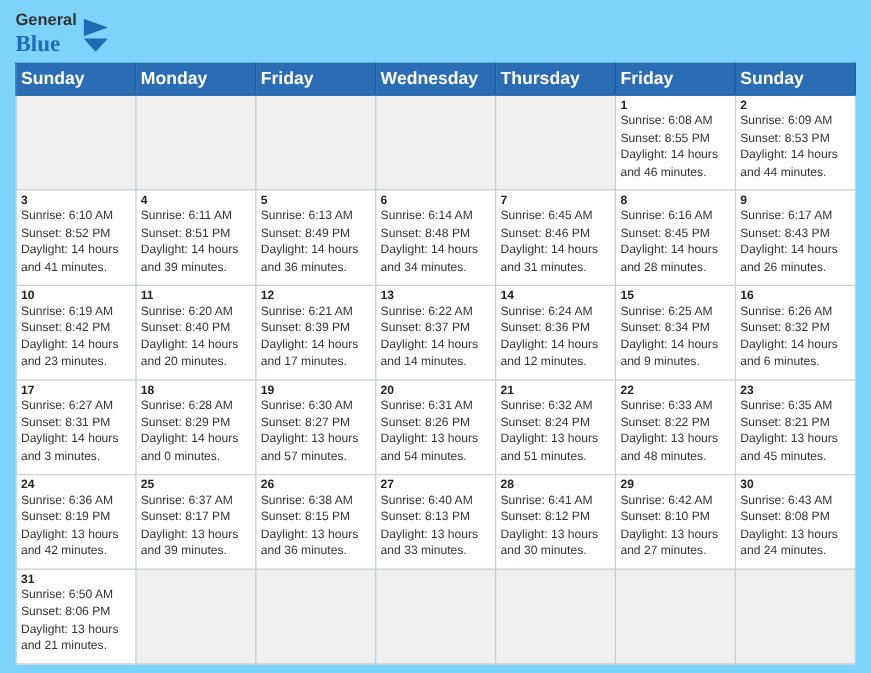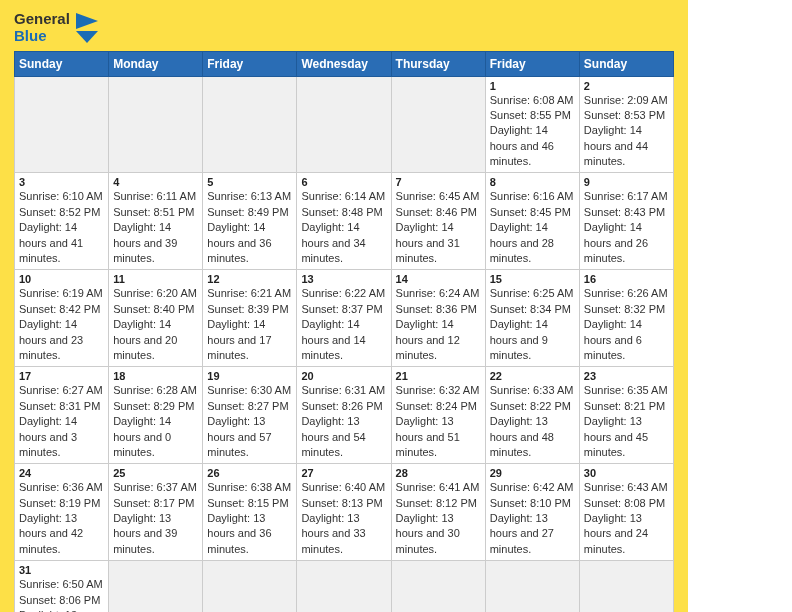--- a/index.html
+++ b/index.html
@@ -4,23 +4,23 @@
   <style>
     * { box-sizing: border-box; margin: 0; padding: 0; }
     body {
       font-family: Arial, sans-serif;
       background: #fff;
       width: 792px;
       height: 612px;
       overflow: hidden;
     }
     .page {
-      width: 688px;
+      width: 792px;
       height: 612px;
-      background: #fde047;
+      background: #7dd3fc;
       display: flex;
       flex-direction: column;
       padding: 10px 14px 8px 14px;
     }
     .header {
       display: flex;
       justify-content: space-between;
       align-items: flex-start;
       margin-bottom: 6px;
     }
@@ -45,21 +45,21 @@
     .calendar {
       flex: 1;
       border: 1px solid #ccc;
       border-collapse: collapse;
       width: 100%;
       table-layout: fixed;
     }
     .calendar thead tr th {
       background: #2a6db5;
       color: #fff;
-      font-size: 12px;
+      font-size: 16px;
       font-weight: bold;
       padding: 5px 4px;
       text-align: left;
       border: 1px solid #1e5a9a;
     }
     .calendar tbody tr td {
       border: 1px solid #ccc;
       vertical-align: top;
       padding: 3px 4px;
       font-size: 9.5px;
@@ -87,21 +87,21 @@
     }
   </style>
 </head>
 <body>
 
 <div class="page">
   <div class="header">
     <div class="logo">
   <div style="display:flex;flex-direction:column;line-height:1.15;">
     <span style="font-size:15px;font-weight:bold;color:#333;">General</span>
-    <span style="font-size:15px;font-weight:bold;color:#1a6cb5;">Blue</span>
+    <span style="font-size:21px;font-weight:bold;color:#1a6cb5;font-family:Liberation Serif, serif;">Blue</span>
   </div>
   <svg width="22" height="30" viewBox="0 0 22 30" xmlns="http://www.w3.org/2000/svg" style="margin-left:2px;margin-top:2px;">
     <polygon points="0,0 22,8 0,16" fill="#1a6cb5"></polygon>
     <polygon points="0,18 22,18 11,30" fill="#1a6cb5"></polygon>
   </svg>
 </div>
     <div class="title-block">
       <div class="month-title"></div>
       <div class="location-title"></div>
     </div>
@@ -127,21 +127,21 @@
           <td class="empty"></td>
           <td class="empty"></td>
           <td>
             <span class="day-number">1</span>
             <div class="day-info">Sunrise: 6:08 AM
 Sunset: 8:55 PM
 Daylight: 14 hours and 46 minutes.</div>
           </td>
           <td>
             <span class="day-number">2</span>
-            <div class="day-info">Sunrise: 2:09 AM
+            <div class="day-info">Sunrise: 6:09 AM
 Sunset: 8:53 PM
 Daylight: 14 hours and 44 minutes.</div>
           </td>
         </tr>
         <tr>
           <td>
             <span class="day-number">3</span>
             <div class="day-info">Sunrise: 6:10 AM
 Sunset: 8:52 PM
 Daylight: 14 hours and 41 minutes.</div>

